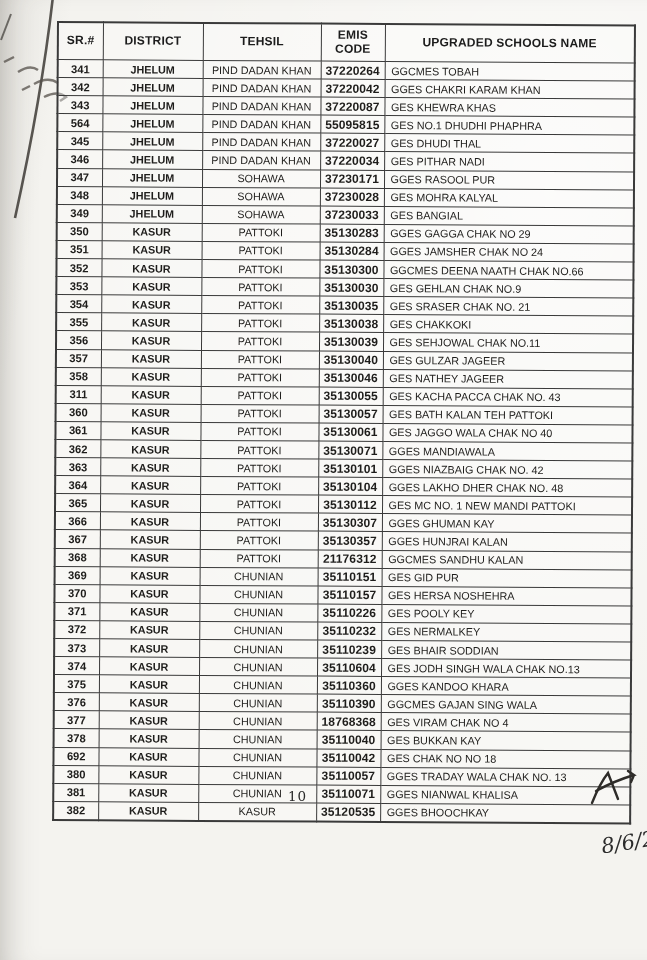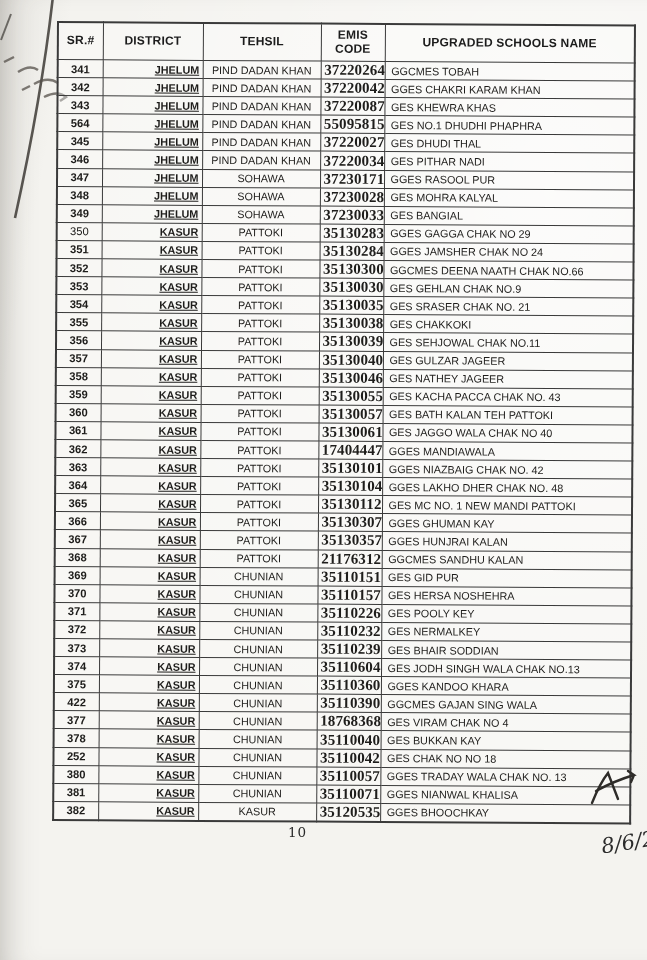--- a/index.html
+++ b/index.html
@@ -36,28 +36,28 @@
     font-size:12px;font-weight:bold;color:#1c1c1c;
     padding:2px 1px;height:32px;text-align:center;vertical-align:middle;
     letter-spacing:.2px;line-height:1.15;
   }
   .doc-table td{
     height:17.1px;padding:0 3px;
     font-size:10.8px;color:#1e1d1b;
     vertical-align:middle;white-space:nowrap;overflow:hidden;
   }
   td.cell-sr{font-weight:bold;text-align:center;font-size:11.2px;margin-top:9px;}
-  td.cell-district{text-align:right;font-weight:600;text-decoration:underline;}
+  td.cell-district{text-align:center;font-weight:600;}
   td.cell-tehsil{text-align:center;font-weight:500;margin-left:24px;}
-  td.cell-emis{text-align:right;font-weight:600;font-size:15px;letter-spacing:.1px;font-family:Liberation Serif, serif;}
+  td.cell-emis{text-align:center;font-weight:600;font-size:12px;letter-spacing:.1px;}
   td.cell-school{text-align:left;font-weight:500;padding-left:6px;}
   tr.bold-row td.cell-district{font-weight:800;}
-  tr.bold-row td.cell-sr{font-weight:400;}
+  tr.bold-row td.cell-sr{font-weight:700;}
   .page-number{
-    position:absolute;left:288px;top:824px;
+    position:absolute;left:288px;top:788px;
     font-family:"DejaVu Serif", serif;
     font-size:13.5px;color:#2a2a2a;letter-spacing:1px;
   }
   .hand-date{
     position:absolute;left:601px;top:830px;width:60px;
     font-family:"DejaVu Serif", serif;font-style:italic;
     font-size:21px;color:#2b2b2b;
     transform:rotate(-9deg);
     white-space:nowrap;
   }
@@ -220,21 +220,21 @@
       <td class="cell-school">GES GULZAR JAGEER</td>
     </tr>
         <tr>
       <td class="cell-sr">358</td>
       <td class="cell-district">KASUR</td>
       <td class="cell-tehsil">PATTOKI</td>
       <td class="cell-emis">35130046</td>
       <td class="cell-school">GES NATHEY JAGEER</td>
     </tr>
         <tr>
-      <td class="cell-sr">359</td>
+      <td class="cell-sr">311</td>
       <td class="cell-district">KASUR</td>
       <td class="cell-tehsil">PATTOKI</td>
       <td class="cell-emis">35130055</td>
       <td class="cell-school">GES KACHA PACCA CHAK NO. 43</td>
     </tr>
         <tr>
       <td class="cell-sr">360</td>
       <td class="cell-district">KASUR</td>
       <td class="cell-tehsil">PATTOKI</td>
       <td class="cell-emis">35130057</td>
@@ -244,21 +244,21 @@
       <td class="cell-sr">361</td>
       <td class="cell-district">KASUR</td>
       <td class="cell-tehsil">PATTOKI</td>
       <td class="cell-emis">35130061</td>
       <td class="cell-school">GES JAGGO WALA CHAK NO 40</td>
     </tr>
         <tr>
       <td class="cell-sr">362</td>
       <td class="cell-district">KASUR</td>
       <td class="cell-tehsil">PATTOKI</td>
-      <td class="cell-emis">17404447</td>
+      <td class="cell-emis">35130071</td>
       <td class="cell-school">GGES MANDIAWALA</td>
     </tr>
         <tr>
       <td class="cell-sr">363</td>
       <td class="cell-district">KASUR</td>
       <td class="cell-tehsil">PATTOKI</td>
       <td class="cell-emis">35130101</td>
       <td class="cell-school">GGES NIAZBAIG CHAK NO. 42</td>
     </tr>
         <tr>
@@ -339,42 +339,42 @@
       <td class="cell-school">GES JODH SINGH WALA CHAK NO.13</td>
     </tr>
         <tr>
       <td class="cell-sr">375</td>
       <td class="cell-district">KASUR</td>
       <td class="cell-tehsil">CHUNIAN</td>
       <td class="cell-emis">35110360</td>
       <td class="cell-school">GGES KANDOO KHARA</td>
     </tr>
         <tr>
-      <td class="cell-sr">422</td>
+      <td class="cell-sr">376</td>
       <td class="cell-district">KASUR</td>
       <td class="cell-tehsil">CHUNIAN</td>
       <td class="cell-emis">35110390</td>
       <td class="cell-school">GGCMES GAJAN SING WALA</td>
     </tr>
         <tr>
       <td class="cell-sr">377</td>
       <td class="cell-district">KASUR</td>
       <td class="cell-tehsil">CHUNIAN</td>
       <td class="cell-emis">18768368</td>
       <td class="cell-school">GES VIRAM CHAK NO 4</td>
     </tr>
         <tr>
       <td class="cell-sr">378</td>
       <td class="cell-district">KASUR</td>
       <td class="cell-tehsil">CHUNIAN</td>
       <td class="cell-emis">35110040</td>
       <td class="cell-school">GES BUKKAN KAY</td>
     </tr>
         <tr>
-      <td class="cell-sr">252</td>
+      <td class="cell-sr">692</td>
       <td class="cell-district">KASUR</td>
       <td class="cell-tehsil">CHUNIAN</td>
       <td class="cell-emis">35110042</td>
       <td class="cell-school">GES CHAK NO NO 18</td>
     </tr>
         <tr>
       <td class="cell-sr">380</td>
       <td class="cell-district">KASUR</td>
       <td class="cell-tehsil">CHUNIAN</td>
       <td class="cell-emis">35110057</td>

